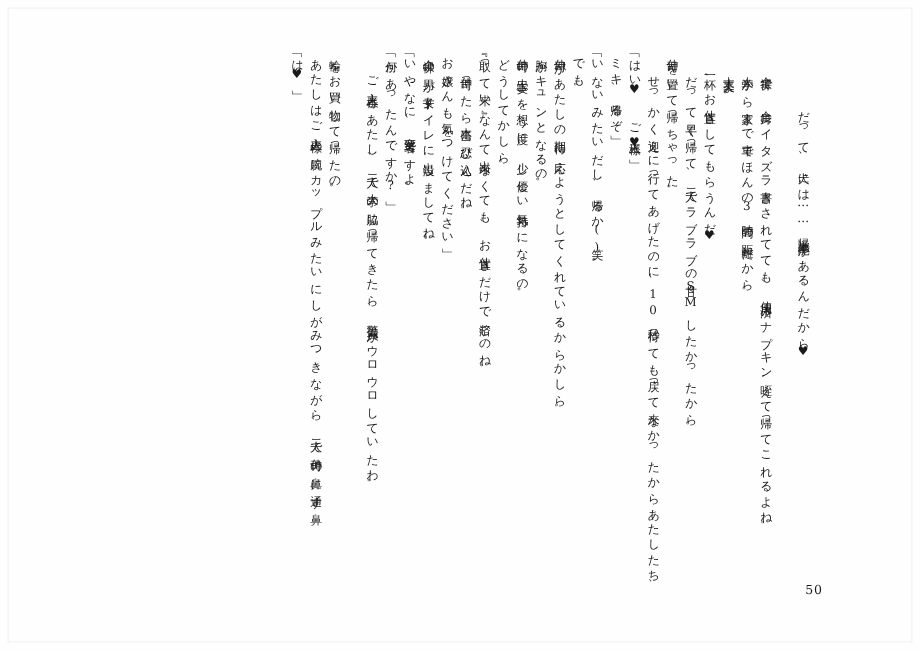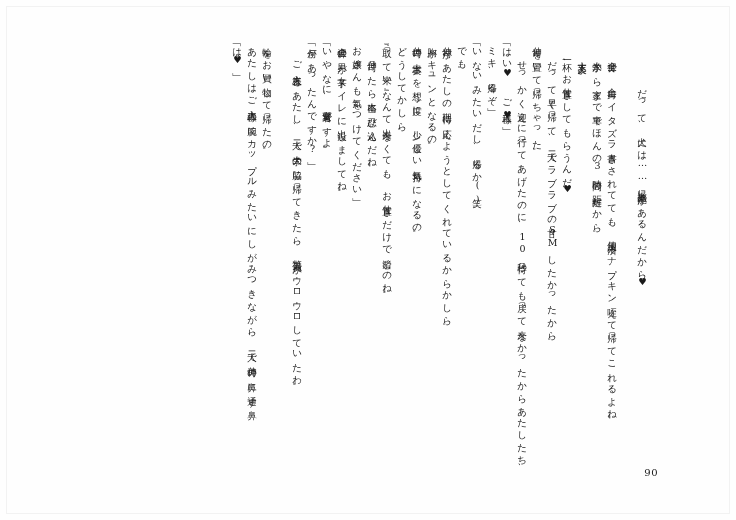--- a/index.html
+++ b/index.html
@@ -103,14 +103,14 @@
       <div class="vline">伸司を置いて帰っちゃった。</div>
       <div class="vline indent-1">だって早く帰って、二人でラブラブの甘々SMしたかったから。</div>
       <div class="vline indent-1">一杯、お仕置きしてもらうんだ♥</div>
       <div class="vline indent-1">大丈夫よ。</div>
       <div class="vline indent-1">大学から家まで車でほんの3時間の距離だから。</div>
       <div class="vline indent-1">全裸で、全身にイタズラ書きされてても、使用済みナプキン咥えて帰ってこれるよね。</div>
       <div class="vline"></div>
       <div class="vline indent-3">だって、犬には……帰巣本能があるんだから♥</div>
     </div>
 
-  <div class="page-number">90</div>
+  <div class="page-number">50</div>
 </div>
 
 </body></html>

